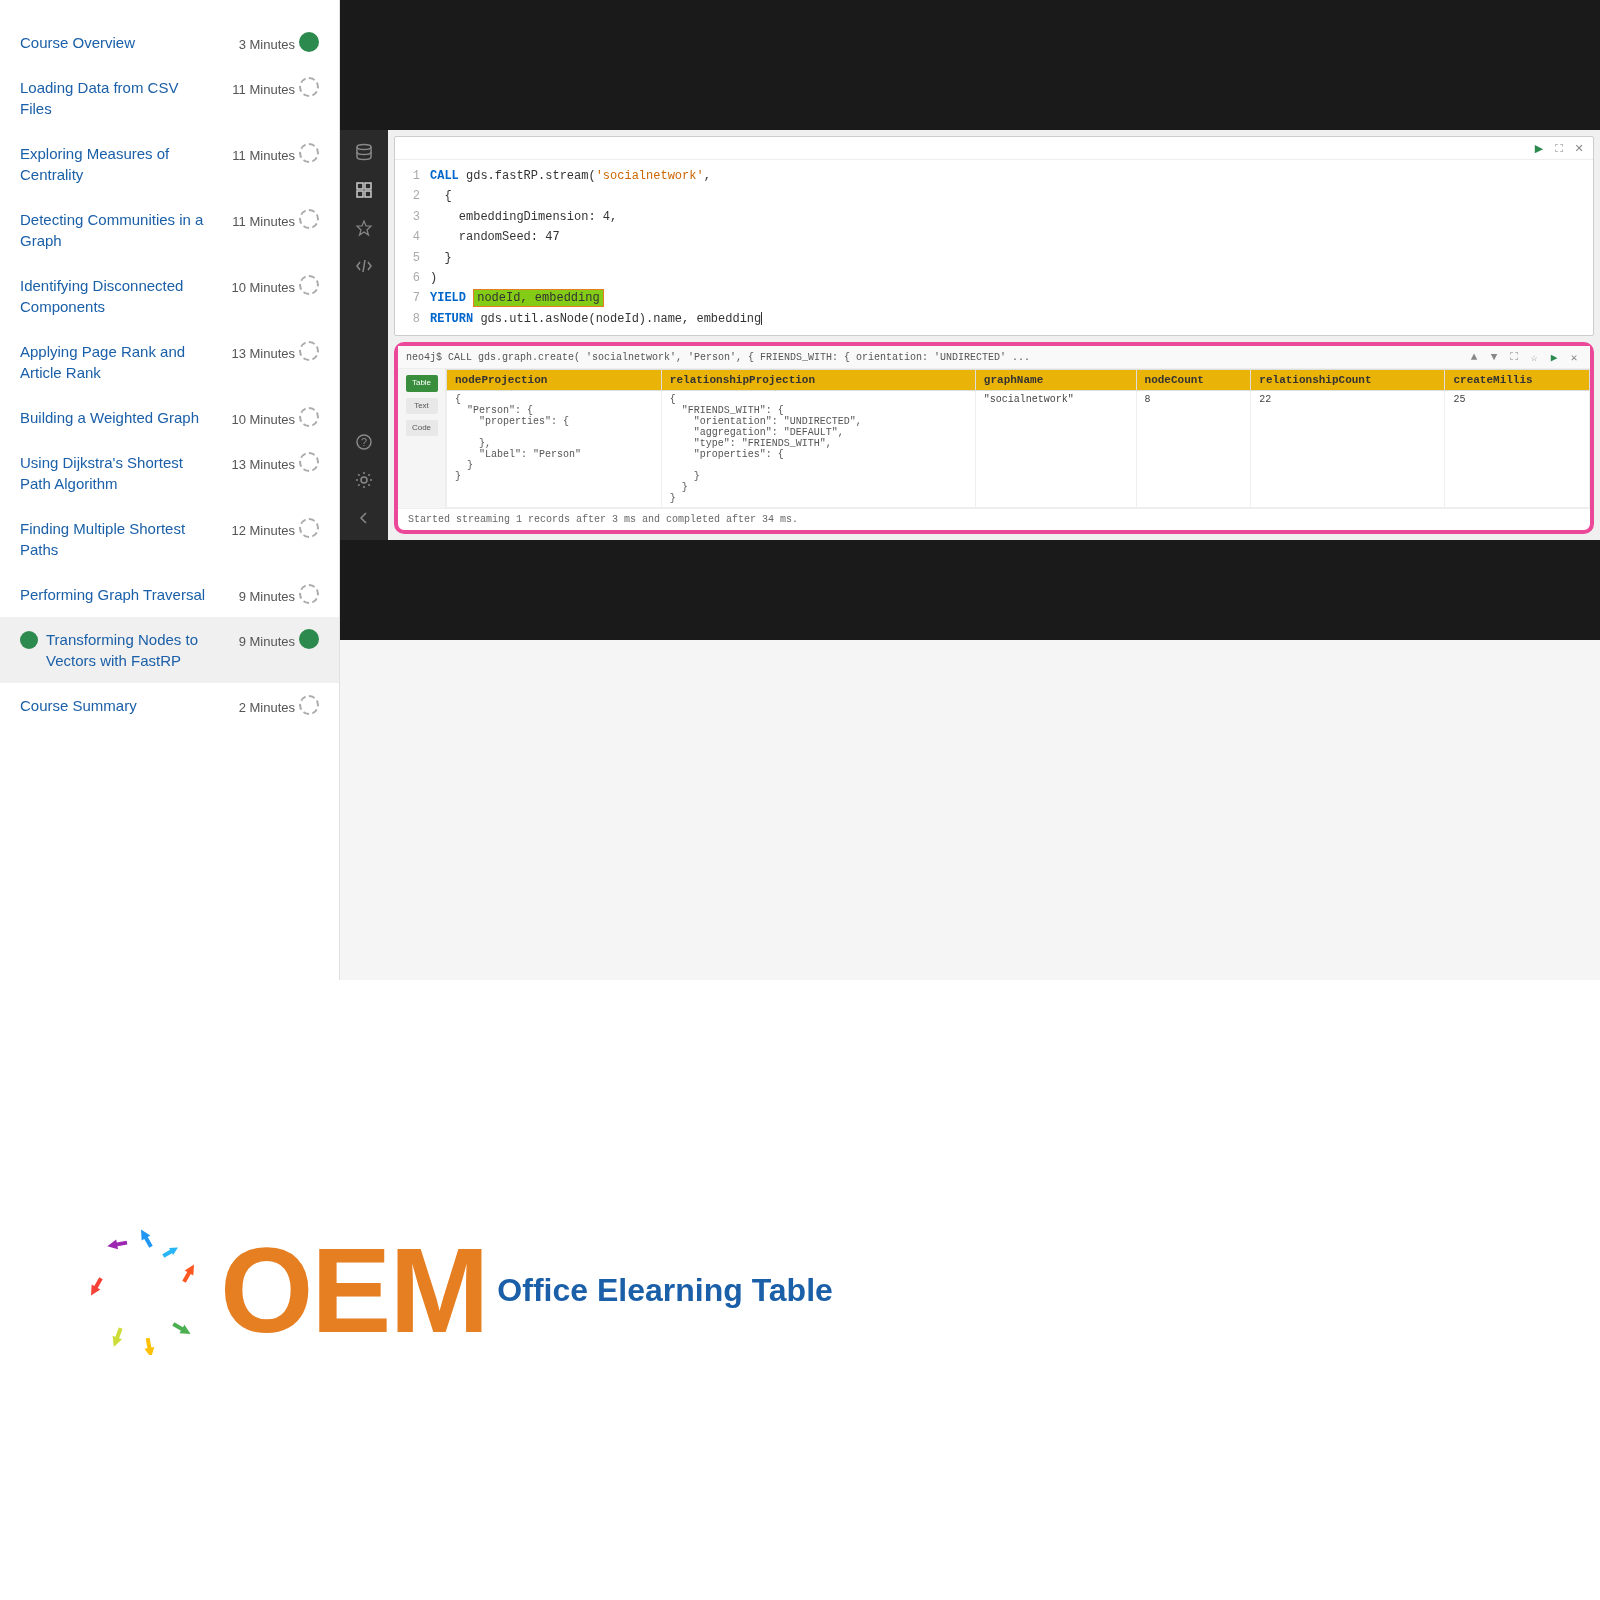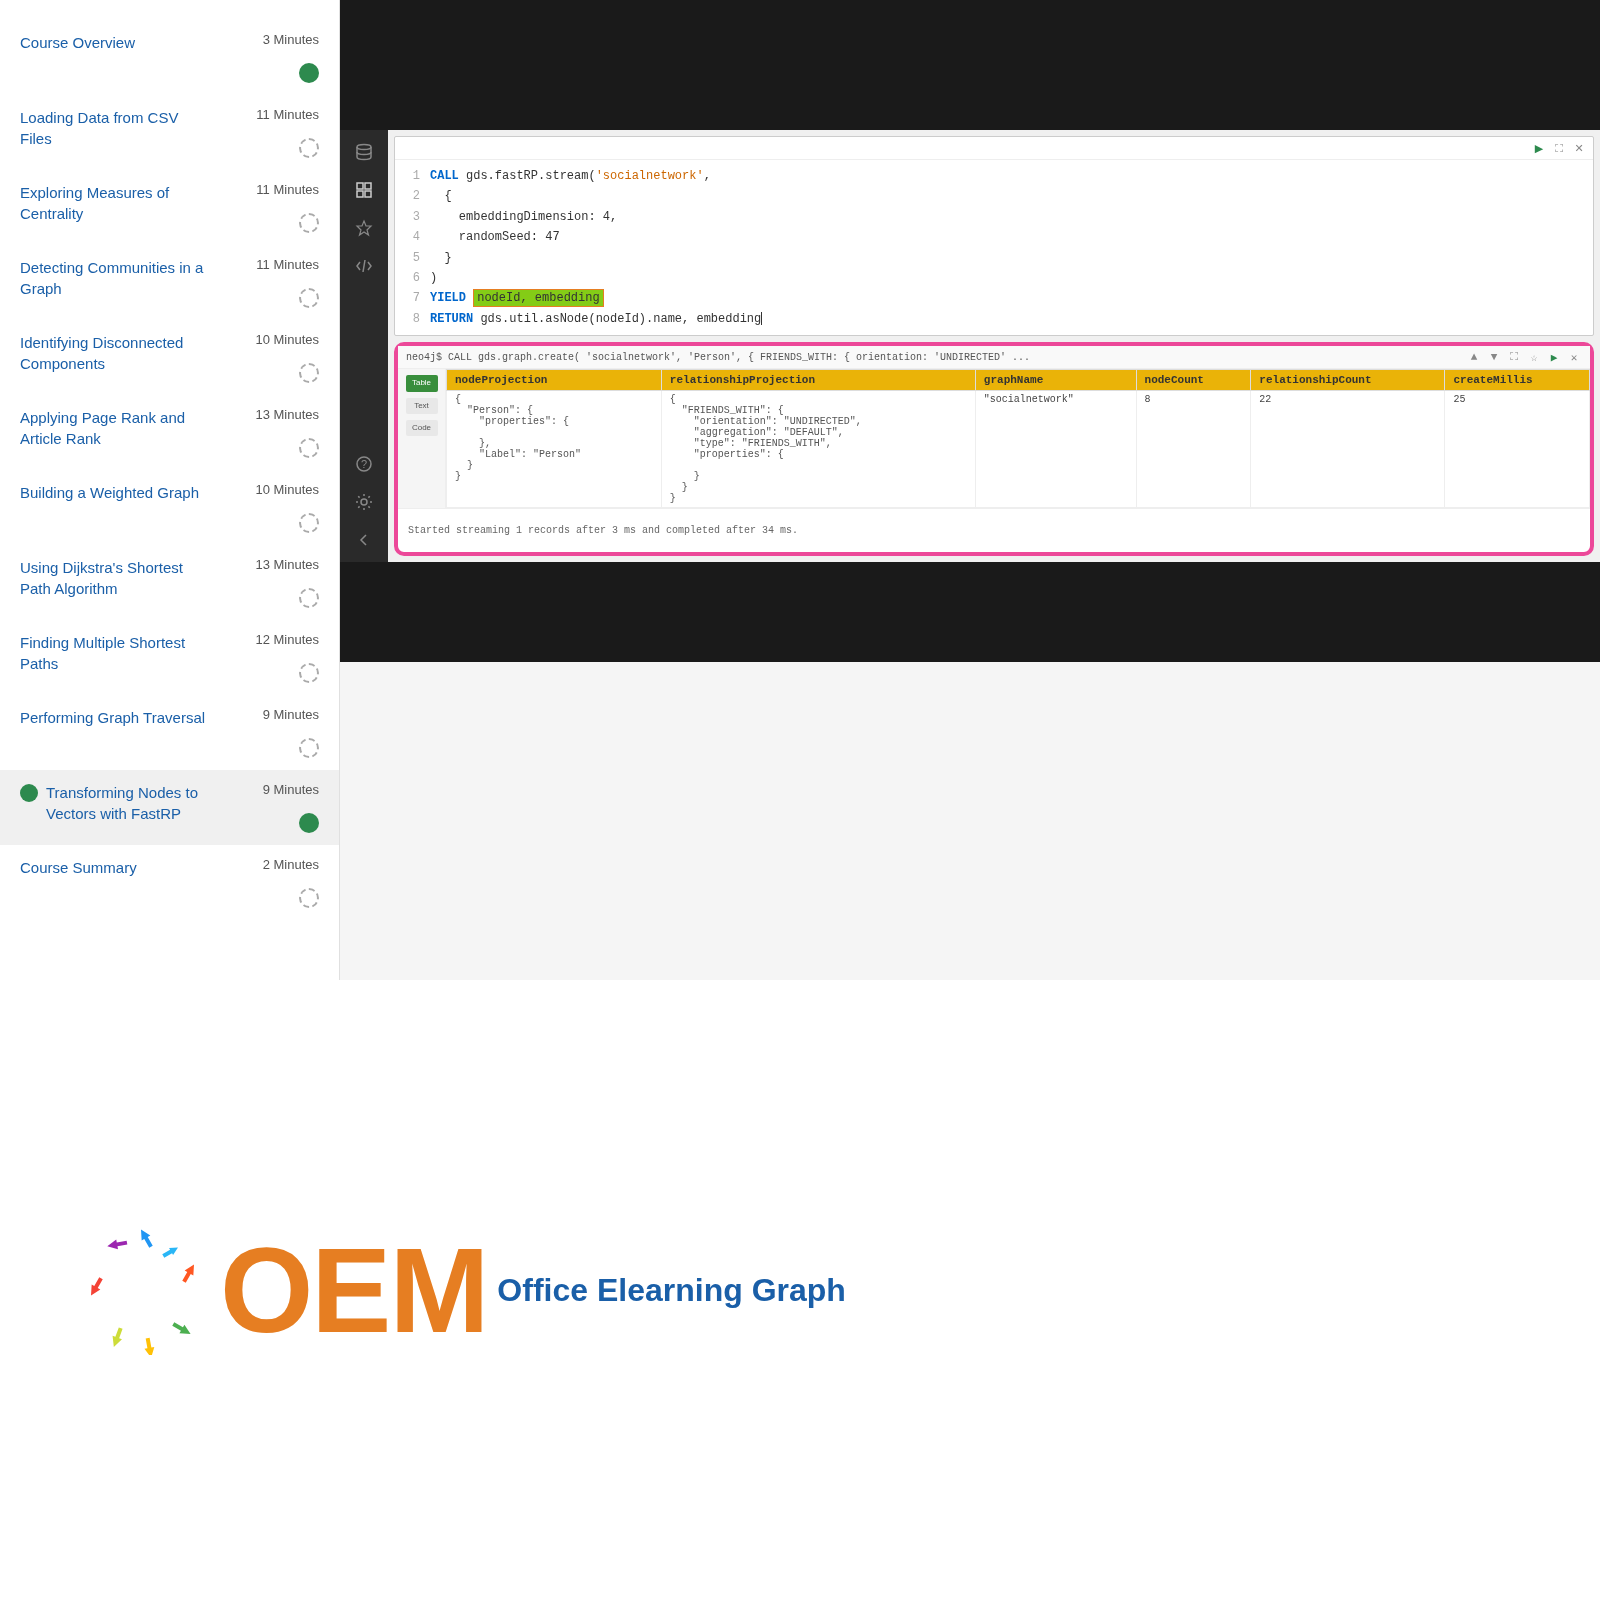--- a/index.html
+++ b/index.html
@@ -67,23 +67,23 @@
 
     .sidebar-item-label {
       color: #1a5fa8;
       font-size: 15px;
       line-height: 1.4;
       max-width: 190px;
     }
 
     .sidebar-item-right {
       display: flex;
-      flex-direction: column;
+      flex-direction: row;
       align-items: flex-end;
-      gap: 16px;
+      gap: 4px;
       min-width: 80px;
     }
 
     .duration {
       color: #555;
       font-size: 13px;
       white-space: nowrap;
     }
 
     .circle-indicator {
@@ -333,21 +333,21 @@
       font-size: 10px;
     }
 
     .json-block {
       white-space: pre;
       font-size: 10px;
       color: #555;
     }
 
     .result-footer {
-      padding: 16px 10px;
+      padding: 5px 10px;
       font-size: 10px;
       font-family: 'Courier New', monospace;
       color: #666;
       border-top: 1px solid #eee;
     }
 
     .cursor-blink {
       display: inline-block;
       width: 1px;
       height: 13px;
@@ -699,17 +699,17 @@
 
           <g transform="translate(85,30) rotate(60)">
             <polygon points="0,-15 4,-7 2,-7 2,2 -2,2 -2,-7 -4,-7" fill="#29B6F6"></polygon>
           </g>
         </svg>
 
         <div style="font-size:120px; font-weight:bold; line-height:1; letter-spacing:-2px;">
           <span style="color:#e67e22;">O</span><span style="color:#e67e22;">E</span><span style="color:#e67e22;">M</span>
         </div>
       </div>
-      <div class="logo-subtitle">Office Elearning Graph</div>
+      <div class="logo-subtitle">Office Elearning Table</div>
     </div>
   </div>
 
 </div>
 
 </body></html>

